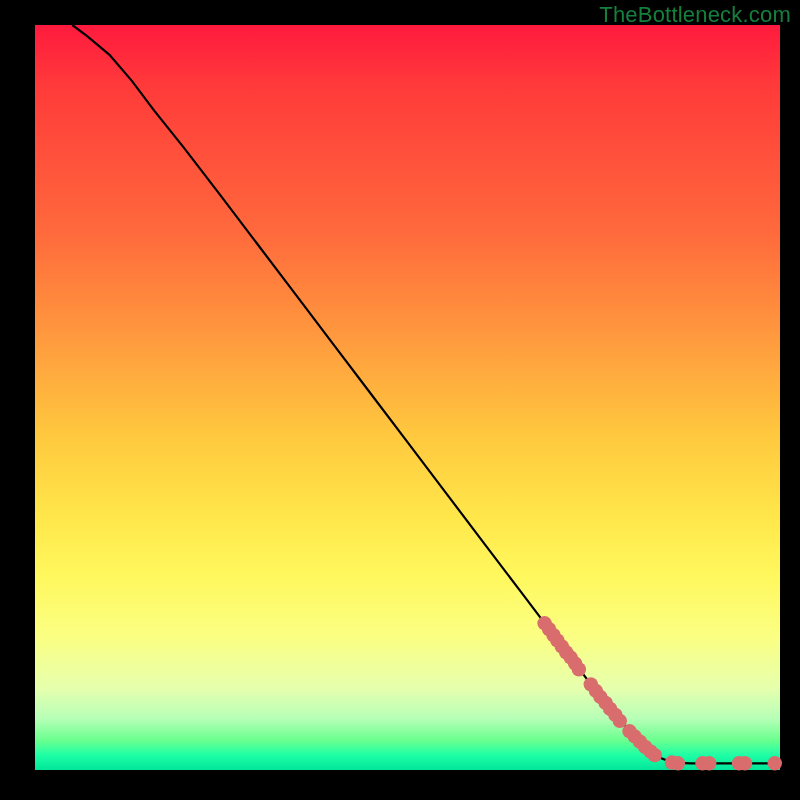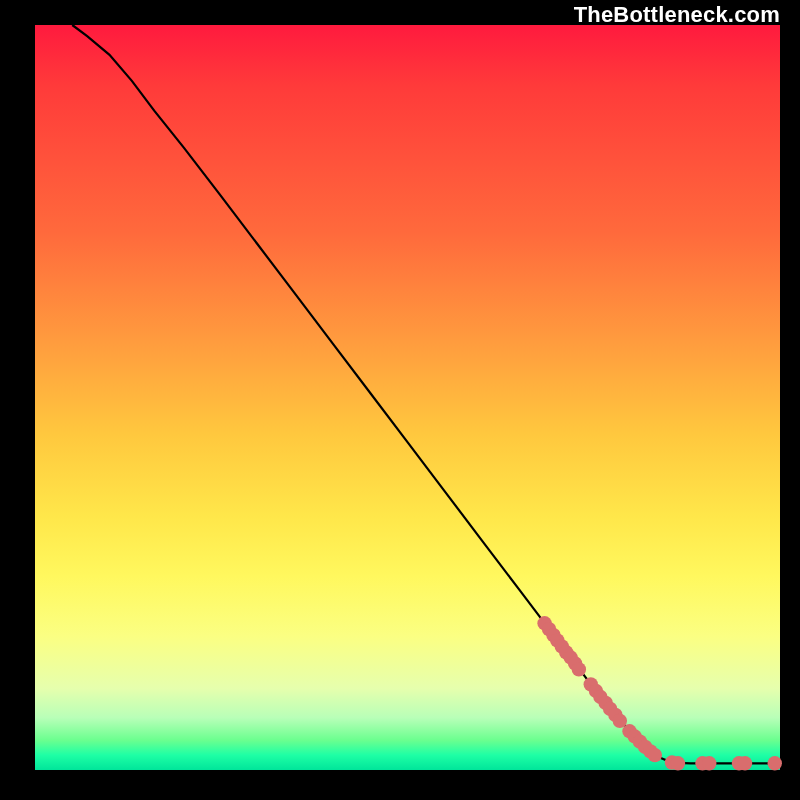--- a/index.html
+++ b/index.html
@@ -35,24 +35,24 @@
       #e6ffad 89%,
       #b8ffb8 93%,
       #6bff8f 96%,
       #1effa5 98%,
       #00e59a 100%
     );
   }
   .watermark {
     position: absolute;
     top: 2px;
-    right: 20px;
-    color: #ffffff;
+    right: 9px;
+    color: #15803d;
     font-size: 22px;
-    font-weight: 700;
+    font-weight: 400;
     letter-spacing: 0.2px;
   }
   svg.curve {
     position: absolute;
     left: 35px;
     top: 25px;
     width: 745px;
     height: 745px;
     overflow: visible;
   }

